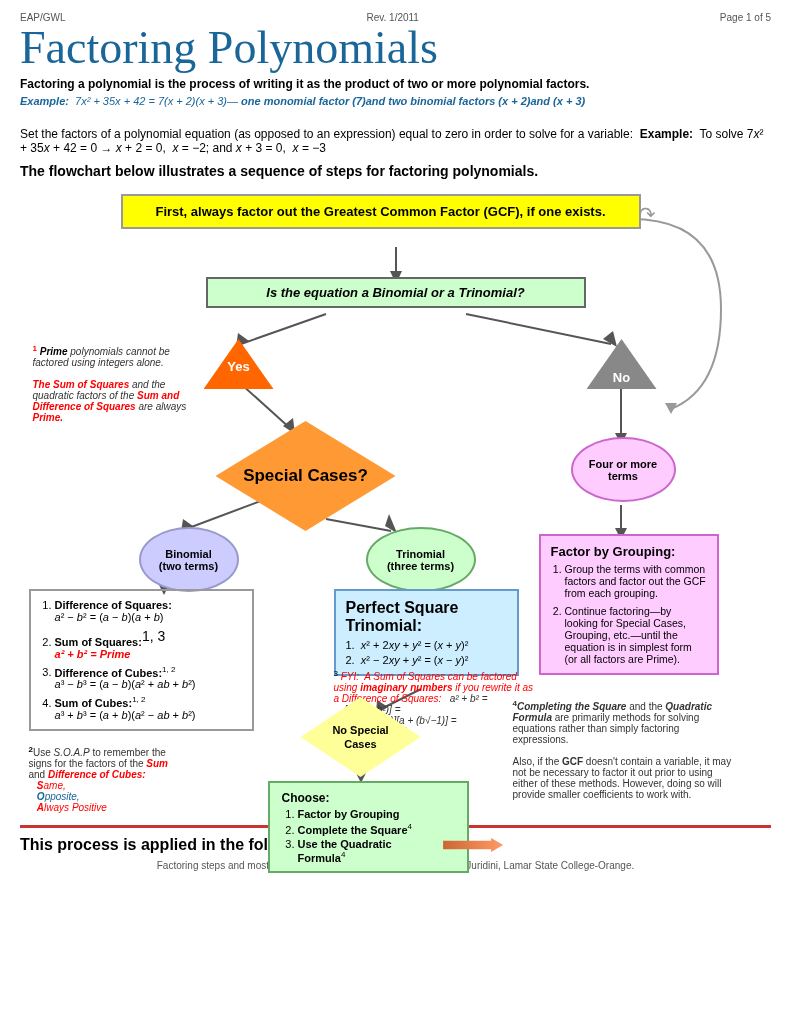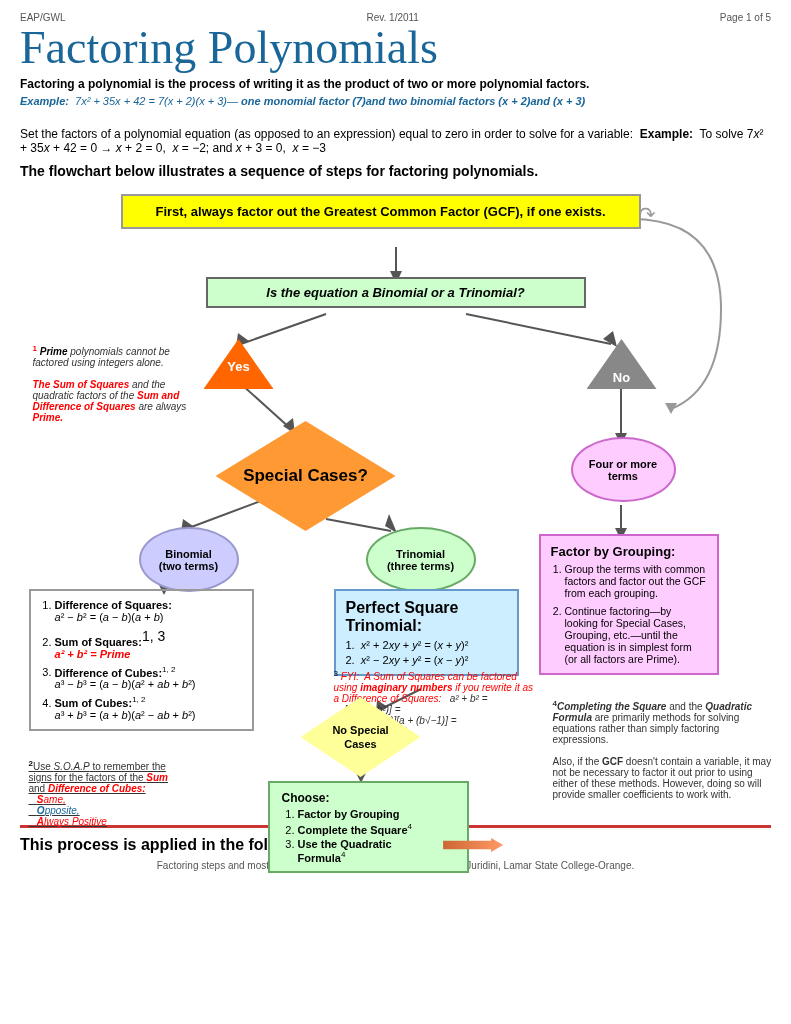--- a/index.html
+++ b/index.html
@@ -458,29 +458,29 @@
     <div class="choose-box">
       <div style="font-weight:bold; font-size:12px;">Choose:</div>
       <ol style="padding-left:16px; font-size:11px; margin-top:3px;">
         <li><strong>Factor by Grouping</strong></li>
         <li style="margin-top:2px;"><strong>Complete the Square</strong><sup>4</sup></li>
         <li style="margin-top:2px;"><strong>Use the Quadratic<br>Formula</strong><sup>4</sup></li>
       </ol>
     </div>
   </div>
 
-  <div style="position:absolute; top:570px; left:8px; width:155px; font-size:10px; color:#333;text-decoration:underline;">
+  <div style="position:absolute; top:556px; left:8px; width:155px; font-size:10px; color:#333;">
     <sup style="font-size:8px; color:#000; font-weight:bold;">2</sup>Use <em>S.O.A.P</em> to remember the signs for the factors of the
     <span style="color:red; font-style:italic; font-weight:bold;">Sum</span> and <span style="color:red; font-style:italic; font-weight:bold;">Difference of Cubes:</span><br>
     <span style="color:red; font-style:italic;text-align:right;">&nbsp;&nbsp;&nbsp;<strong>S</strong>ame,</span><br>
     <span style="color:#1a6699; font-style:italic;">&nbsp;&nbsp;&nbsp;<strong>O</strong>pposite,</span><br>
     <span style="color:red; font-style:italic;">&nbsp;&nbsp;&nbsp;<strong>A</strong>lways <span>Positive</span></span>
   </div>
 
-  <div style="position:absolute; top:510px; left:532px; width:225px; font-size:10px; color:#333;">
+  <div style="position:absolute; top:510px; left:492px; width:225px; font-size:10px; color:#333;">
     <sup style="font-size:8px; font-weight:bold;">4</sup><em><strong>Completing the Square</strong></em> and the <em><strong>Quadratic Formula</strong></em> are primarily methods for solving equations rather than simply factoring expressions.<br><br>
     Also, if the <strong>GCF</strong> doesn't contain a variable, it may not be necessary to factor it out prior to using either of these methods. However, doing so will provide smaller coefficients to work with.
   </div>
 
 </div>
 
 <div class="bottom-section">
   <div class="bottom-title">
     <span>This process is applied in the following examples</span>
     <div class="colored-squares">

